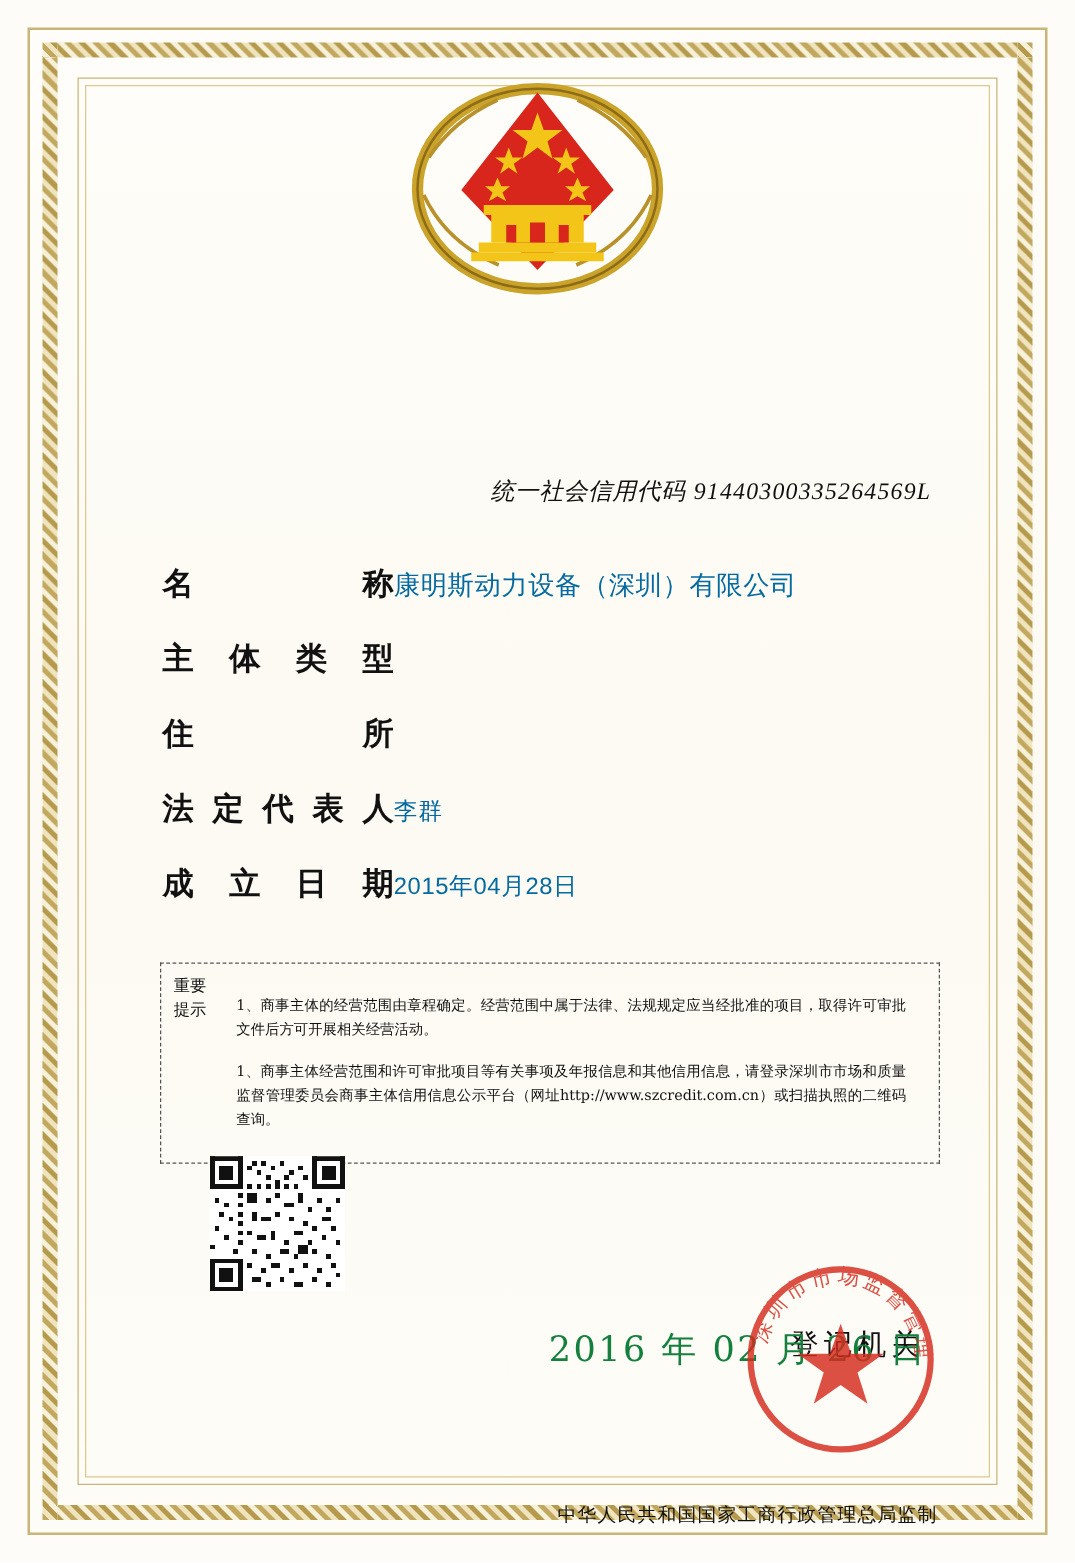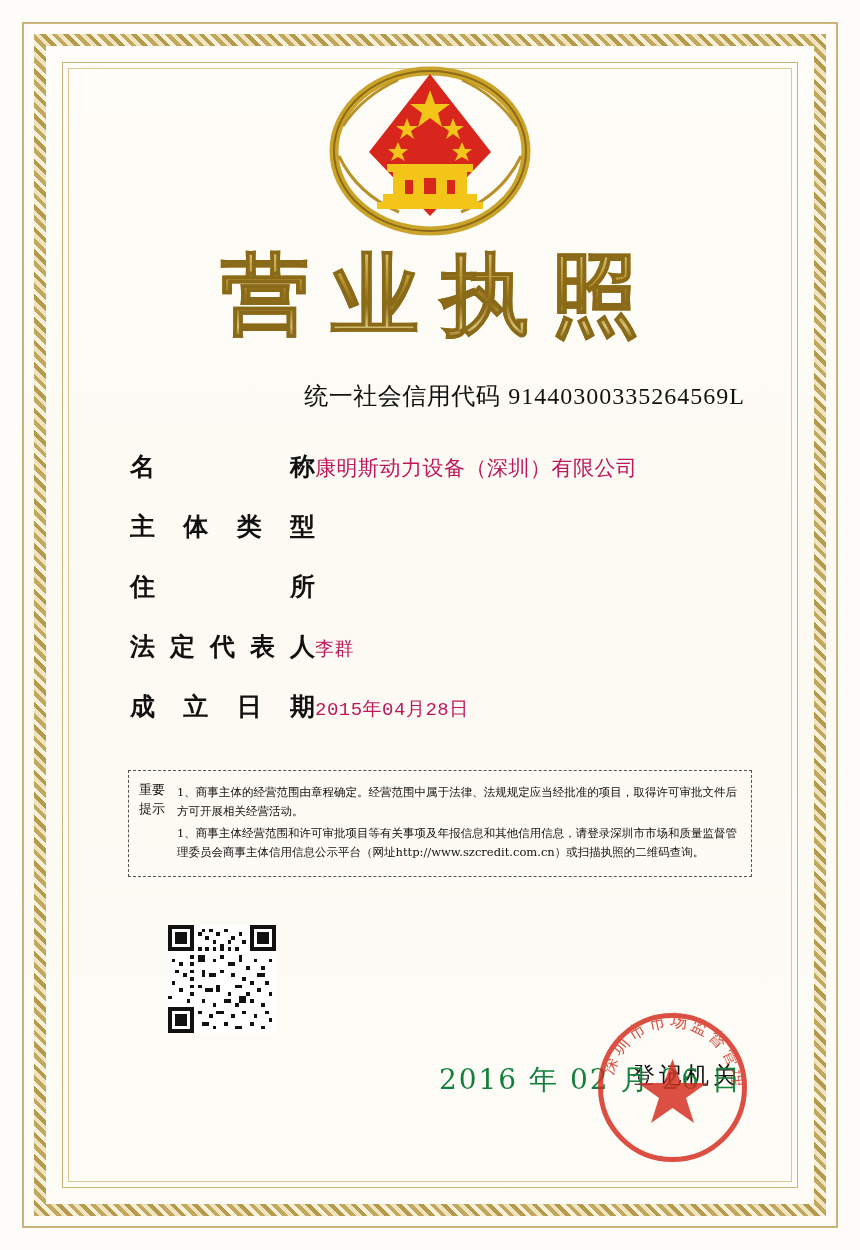--- a/index.html
+++ b/index.html
@@ -61,42 +61,43 @@
     background:linear-gradient(180deg,#d9c87f 0%,#b8952f 35%,#8d6b17 60%,#d6c277 85%,#8a6a18 100%);
     -webkit-background-clip:text;background-clip:text;
     color:transparent;
     -webkit-text-stroke:1px #8a6a18;
     line-height:1.05;
   }
   
   .credit{
     position:absolute;right:115px;top:380px;
     font-family:"DejaVu Serif","Liberation Serif",serif;
-    font-size:24px;color:#111;
+    font-size:19px;color:#111;
     letter-spacing:0.5px;
+    font-style:italic;
   }
   .credit .code{font-family:"Liberation Serif",serif;letter-spacing:1px;}
   
   .fields{
     position:absolute;left:130px;top:450px;right:110px;
   }
   .field-row{
     display:flex;align-items:baseline;
     margin-bottom:26px;
     height:34px;
   }
   .field-label{
     width:185px;flex:0 0 185px;
     font-family:"DejaVu Serif","Liberation Serif",serif;
     font-size:25px;font-weight:700;color:#111;
     display:flex;justify-content:space-between;
   }
   .field-value{
-    font-family:Liberation Mono, monospace;
-    font-size:21px;color:#be185d;
+    font-family:Liberation Sans, sans-serif;
+    font-size:21px;color:#0369a1;
     letter-spacing:0.5px;
   }
   .field-value.small{font-size:19px;}
   
   .notice{
     position:absolute;left:128px;right:108px;top:770px;
     border:1px dashed #555;
     padding:8px 10px 10px 10px;
     display:flex;
     min-height:98px;
@@ -111,21 +112,21 @@
     padding-top:2px;
   }
   .notice-body{
     flex:1;
     padding-left:8px;
     font-family:"DejaVu Serif","Liberation Serif",serif;
     font-size:11.5px;color:#111;
     line-height:1.62;
     text-align:justify;
   }
-  .notice-body p{margin:4px;}
+  .notice-body p{margin:16px;}
   
   .qr{
     position:absolute;left:168px;top:925px;
     width:108px;height:108px;
     background:#fff;
   }
   
   .registry{
     position:absolute;right:120px;top:1060px;
     font-family:"DejaVu Serif","Liberation Serif",serif;
@@ -190,21 +191,20 @@
         <rect x="52" y="146" width="106" height="7"></rect>
       </g>
       <g fill="#d8261c">
         <rect x="99" y="122" width="12" height="16"></rect>
         <rect x="80" y="124" width="8" height="14"></rect>
         <rect x="122" y="124" width="8" height="14"></rect>
       </g>
     </svg>
   </div>
 
-  <div class="title">营业执照</div>
 
   <div class="credit">
     <span>统一社会信用代码</span>
     <span class="code">91440300335264569L</span>
   </div>
 
   <div class="fields">
 
     <div class="field-row">
       <div class="field-label">
@@ -384,14 +384,15 @@
         <path id="sealArc" d="M 22,82 A 60,60 0 1 1 143,82" fill="none"></path>
       </defs>
       <circle cx="82.5" cy="82.5" r="72" fill="none" stroke="#d52b1e" stroke-width="5"></circle>
       <polygon points="82.5,54 91,78 117,78 96,93 104,118 82.5,103 61,118 69,93 48,78 74,78" fill="#d52b1e"></polygon>
       <text font-family="'DejaVu Serif','Liberation Serif',serif" font-size="17" fill="#d52b1e" letter-spacing="3.2">
         <textPath href="#sealArc" startOffset="6%">深圳市市场监督管理局</textPath>
       </text>
     </svg>
   </div>
 
+  <div class="footer">中华人民共和国国家工商行政管理总局监制</div>
 
 </div>
 
 </body></html>

